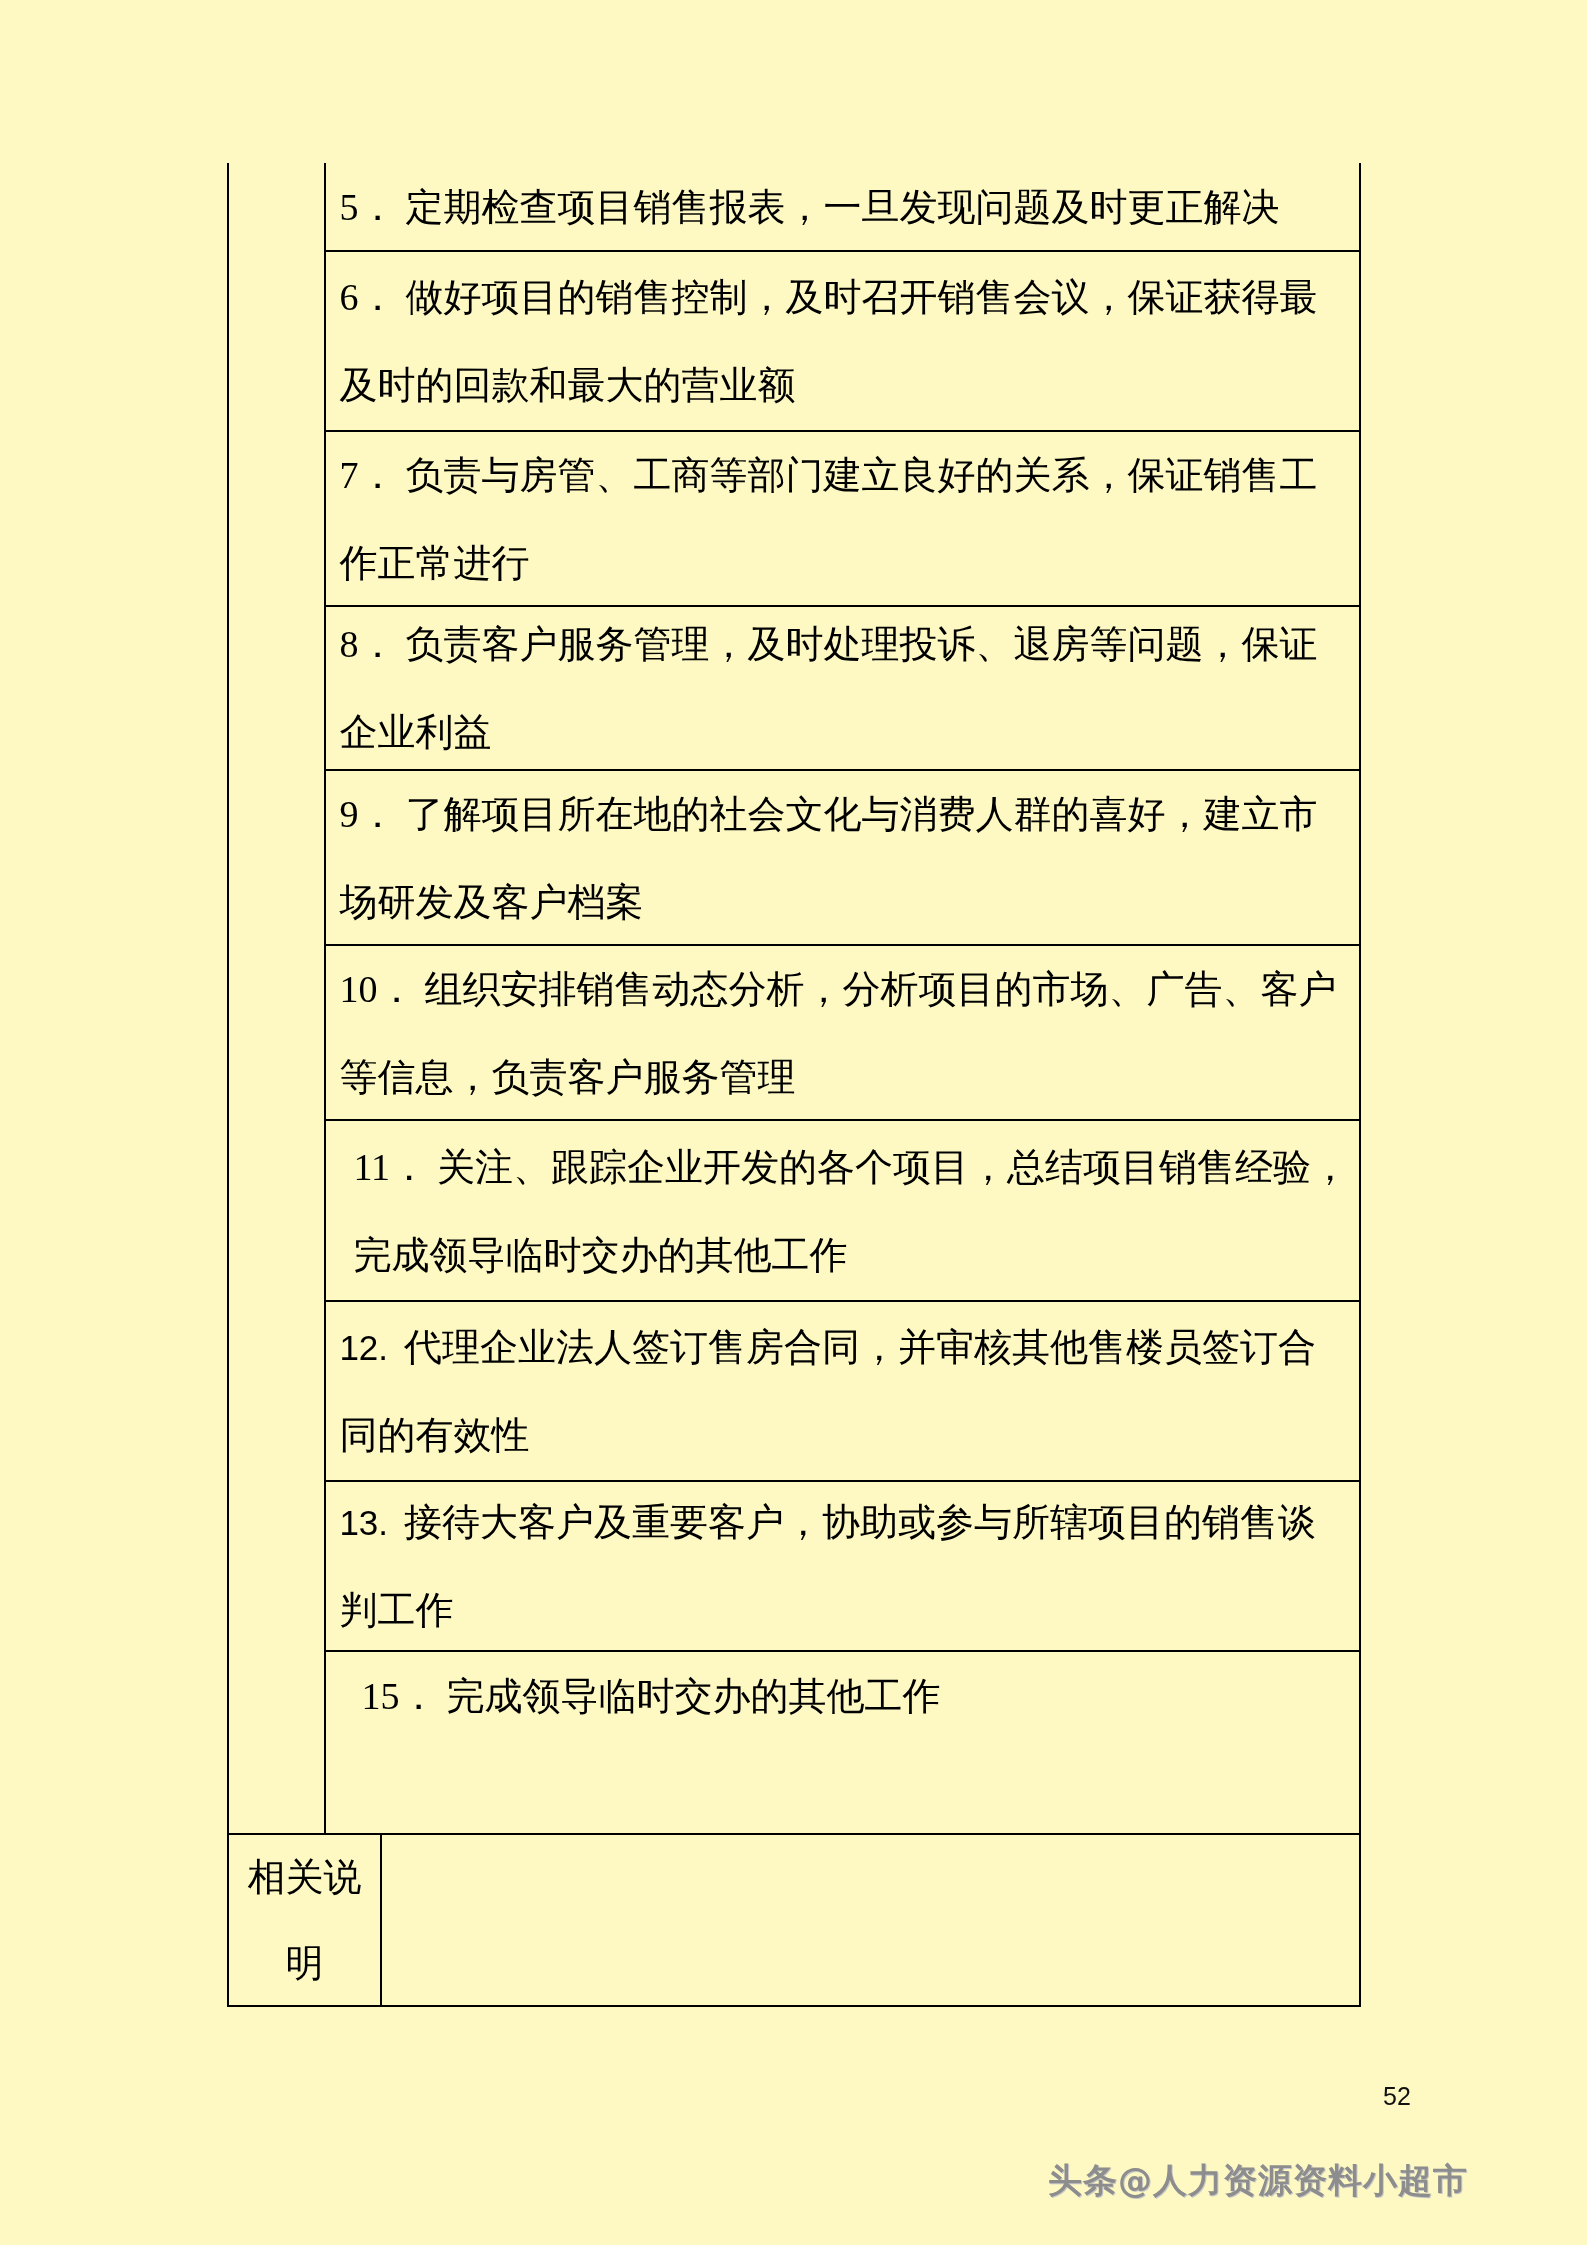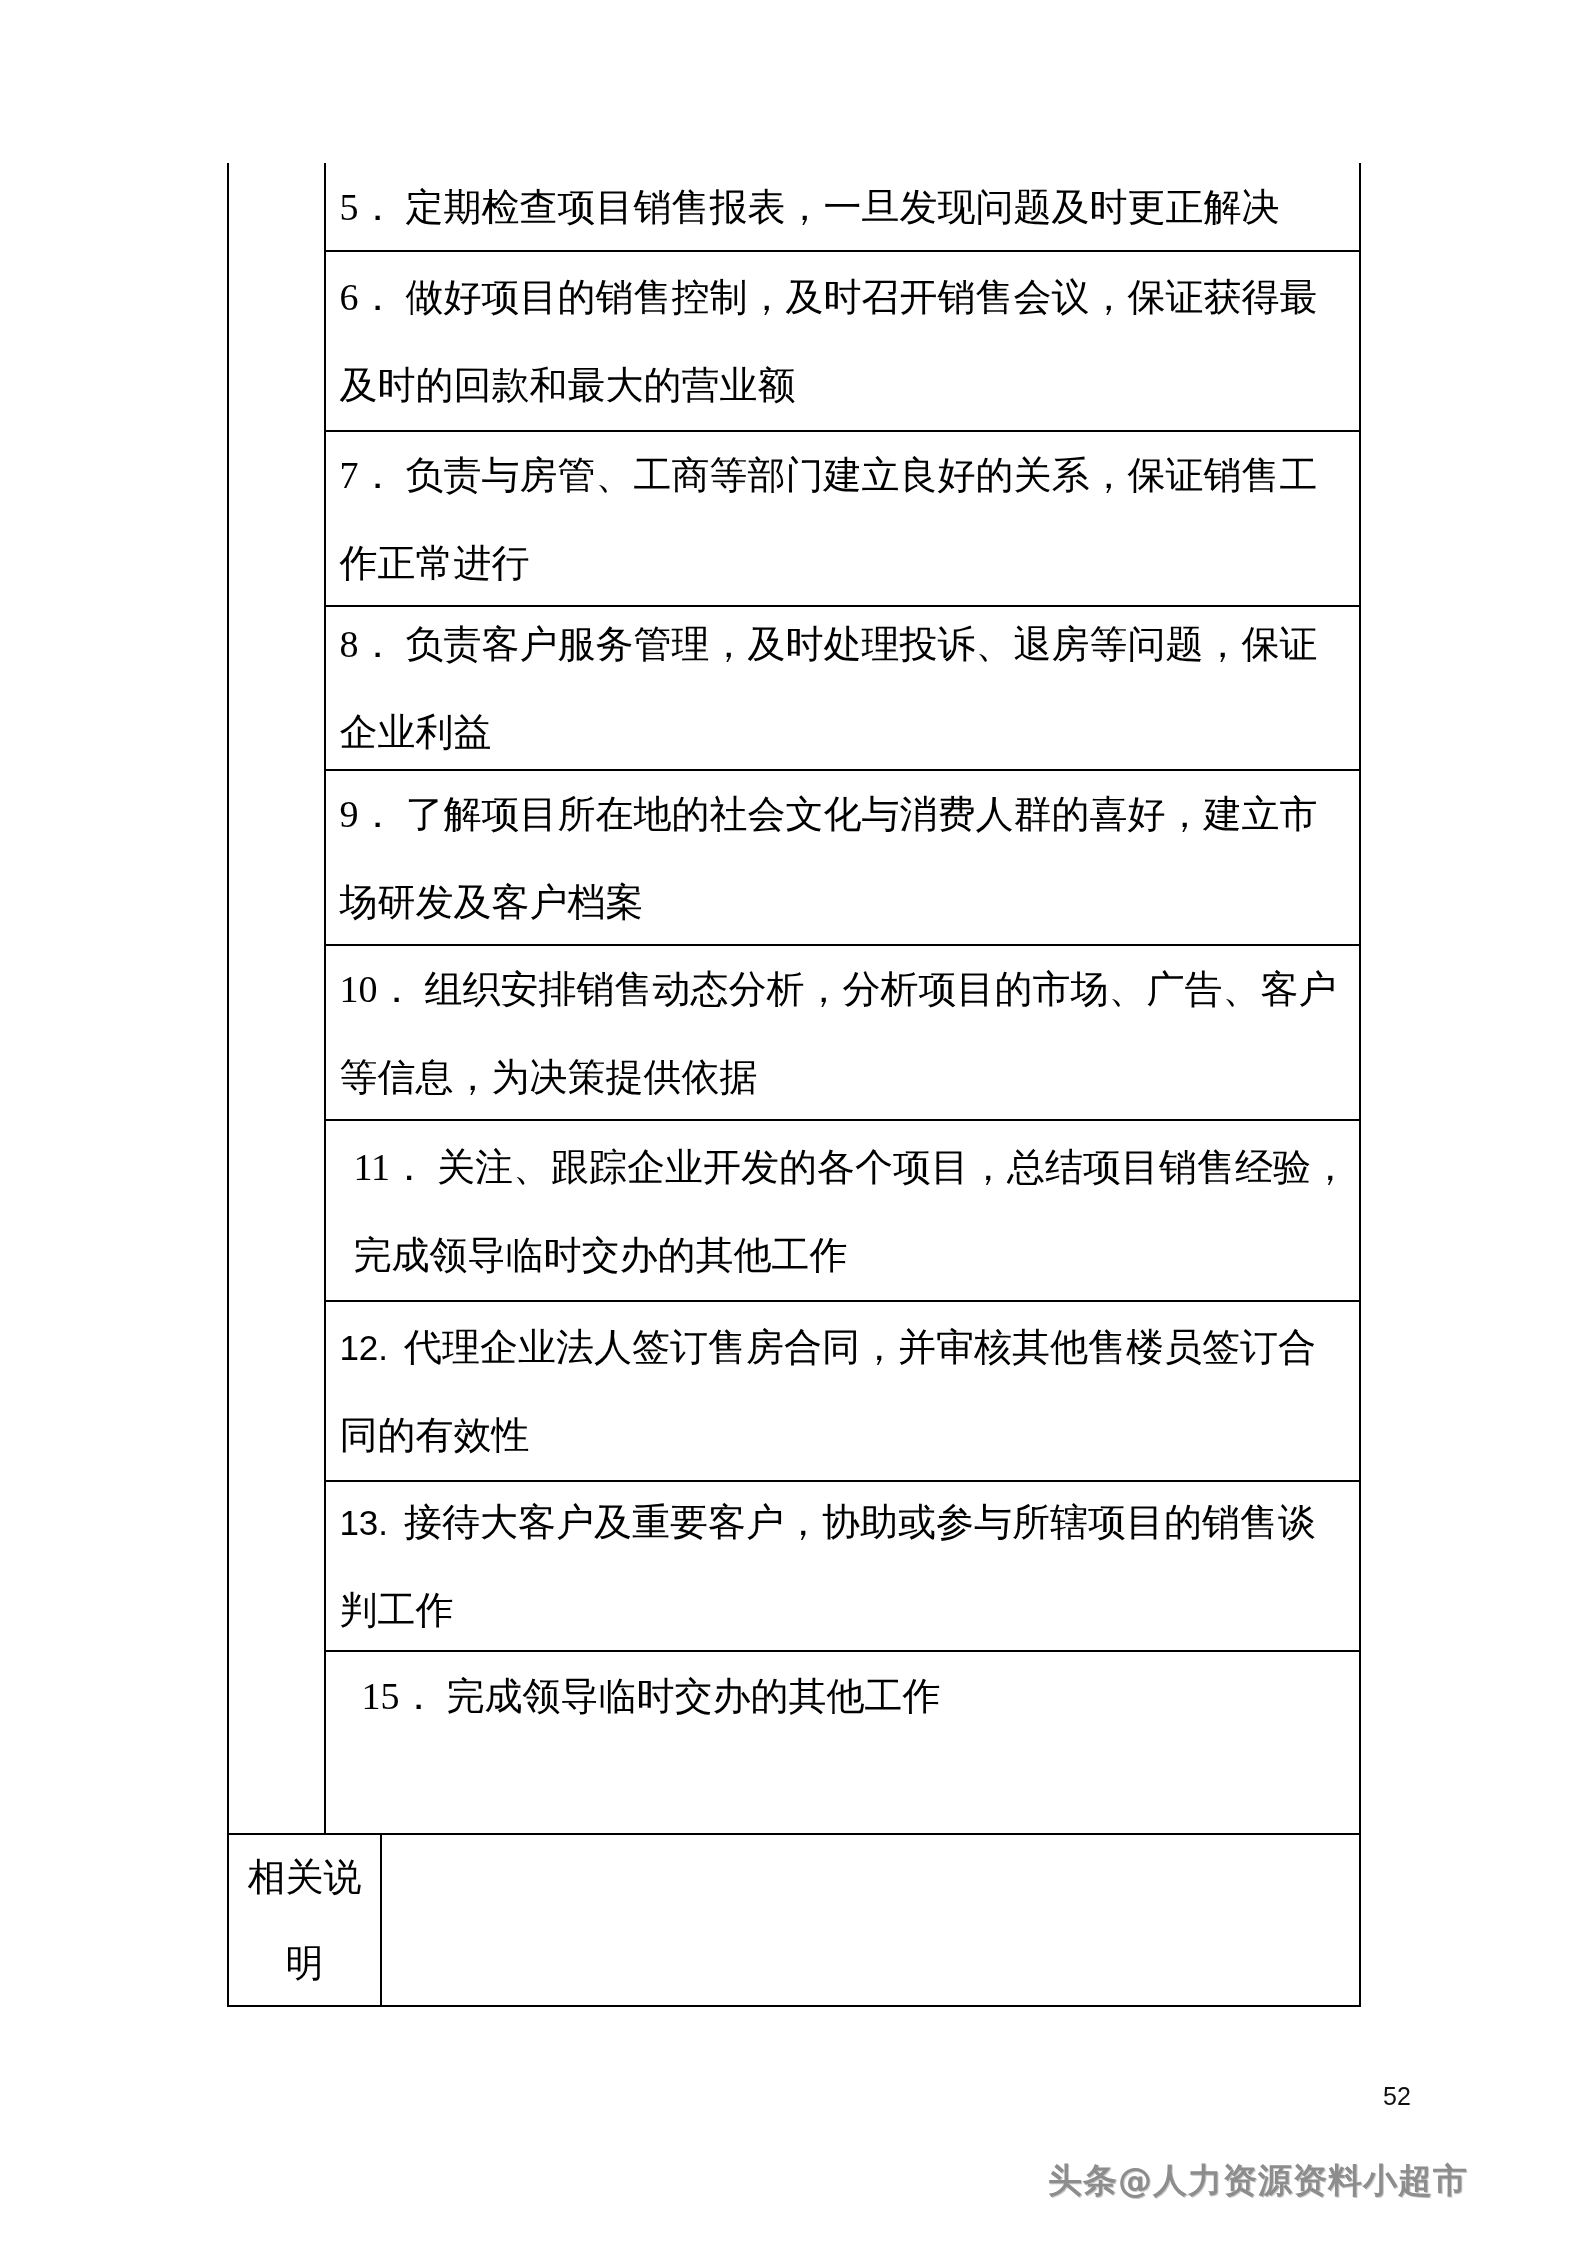--- a/index.html
+++ b/index.html
@@ -1,21 +1,21 @@
 <!DOCTYPE html>
 <html><head>
 <meta charset="utf-8">
 <style>
   * { margin: 0; padding: 0; box-sizing: border-box; }
   html, body { background: #e8e8e8; }
   .page {
     position: relative;
     width: 1587px;
     height: 2245px;
-    background: #ffffff;
+    background: #fef9c3;
     font-family: "Liberation Serif", "DejaVu Serif", serif;
     color: #000000;
     overflow: hidden;
   }
   .table {
     position: absolute;
     left: 227px;
     top: 163px;
     width: 1134px;
     height: 1844px;
@@ -136,21 +136,21 @@
           <div class="line"><span>企业利益</span></div>
         </div>
 
         <div class="duty-row r9">
           <div class="line"><span class="num">9．</span><span>了解项目所在地的社会文化与消费人群的喜好，建立市</span></div>
           <div class="line"><span>场研发及客户档案</span></div>
         </div>
 
         <div class="duty-row r10">
           <div class="line"><span class="num">10．</span><span>组织安排销售动态分析，分析项目的市场、广告、客户</span></div>
-          <div class="line"><span>等信息，为决策提供依据</span></div>
+          <div class="line"><span>等信息，负责客户服务管理</span></div>
         </div>
 
         <div class="duty-row r11">
           <div class="line"><span class="num">11．</span><span>关注、跟踪企业开发的各个项目，总结项目销售经验，</span></div>
           <div class="line"><span>完成领导临时交办的其他工作</span></div>
         </div>
 
         <div class="duty-row r12">
           <div class="line"><span class="num num-sans">12.</span><span>代理企业法人签订售房合同，并审核其他售楼员签订合</span></div>
           <div class="line"><span>同的有效性</span></div>

